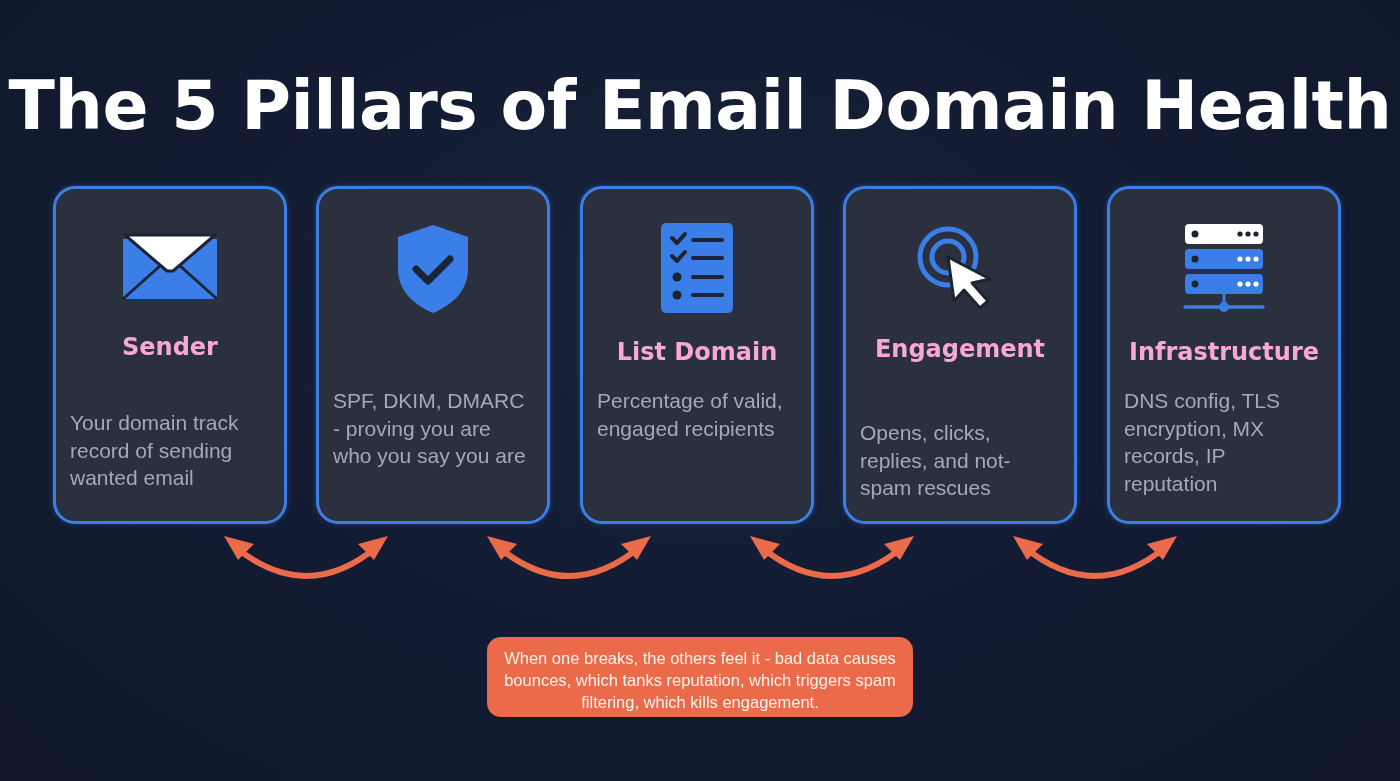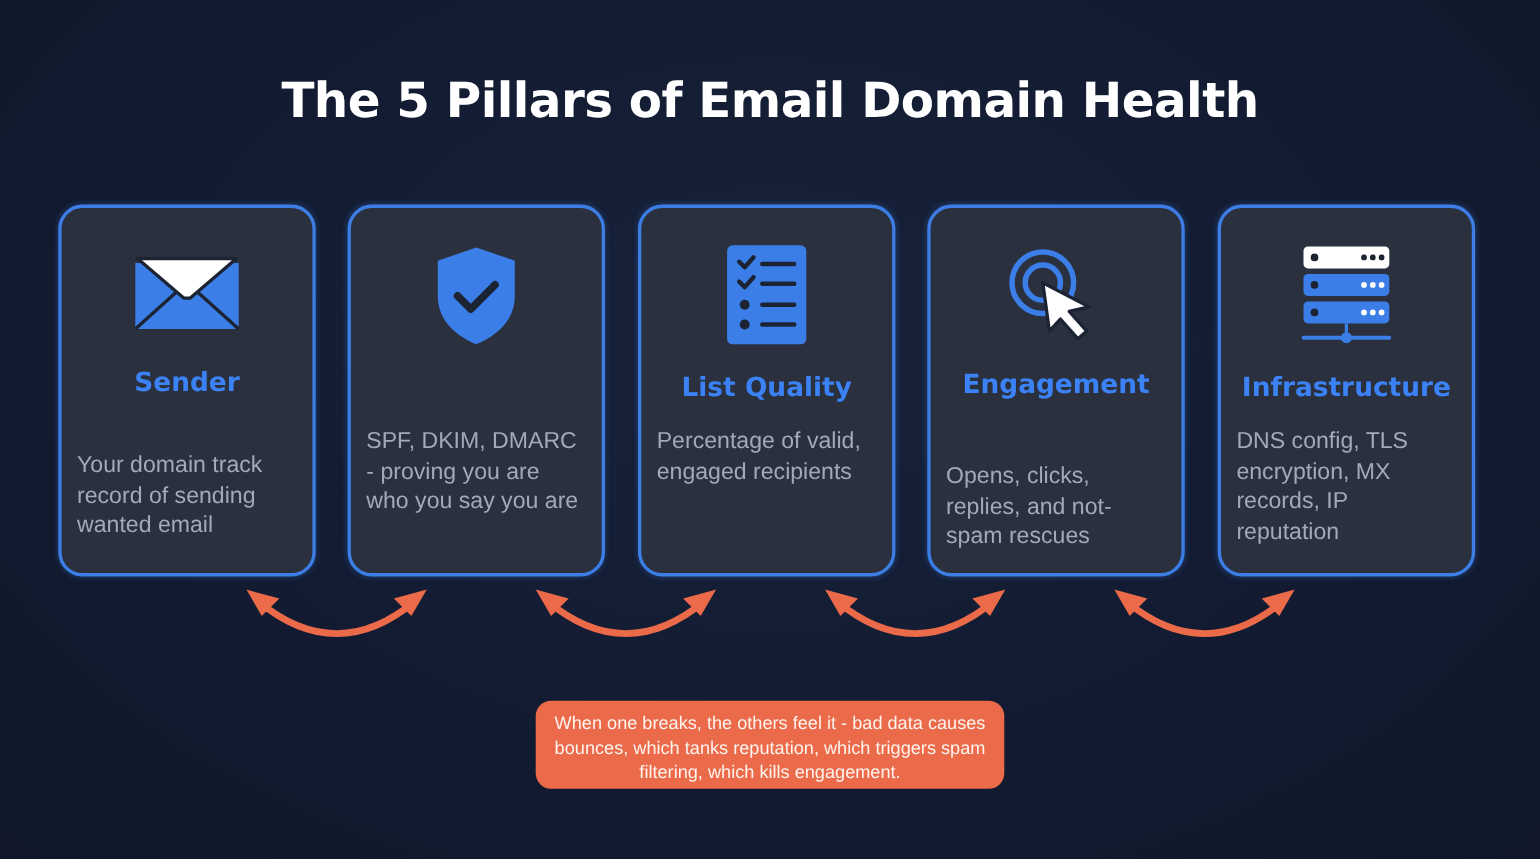--- a/index.html
+++ b/index.html
@@ -5,34 +5,34 @@
   html, body { margin:0; padding:0; }
   body {
     width:1400px; height:781px; overflow:hidden;
     background: radial-gradient(ellipse at 50% 40%, #17223a 0%, #121b31 55%, #0f1729 100%);
     font-family: "Liberation Sans", sans-serif;
     position:relative;
   }
   .title {
     position:absolute; left:0; top:66px; width:1400px; text-align:center;
     font-family: "DejaVu Sans", sans-serif; font-weight:bold;
-    font-size:44px; color:#ffffff; letter-spacing:-0.5px;
+    font-size:68px; color:#ffffff; letter-spacing:-0.5px;
   }
   .card {
     position:absolute; top:186px; width:234px; height:338px;
     box-sizing:border-box;
     border:3px solid #3d7ee6; border-radius:22px;
     background:#2a303d;
     box-shadow: 0 0 6px rgba(61,126,230,0.35);
   }
   .icon { position:absolute; left:0; width:100%; display:flex; justify-content:center; }
   .card-title {
     position:absolute; left:8px; right:8px; text-align:center;
     font-family:"DejaVu Sans", sans-serif; font-weight:bold;
-    color:#3b82f6; font-size:24px; line-height:32px;
+    color:#f9a8d4; font-size:24px; line-height:32px;
   }
   .card-desc {
     position:absolute; left:14px; right:14px; text-align:left;
     color:#a3a9b6; font-size:21px; line-height:27.5px;
   }
   .arrow { position:absolute; top:532px; width:172px; height:50px; }
   .note {
     position:absolute; left:487px; top:637px; width:426px; height:80px;
     background:#ea6a4a; border-radius:14px; box-sizing:border-box;
     padding:10px 12px; text-align:center; color:#fff3ee;
@@ -77,21 +77,21 @@
       <polyline points="12,34 17,39 25,30" stroke="#1c2333" stroke-width="4" fill="none" stroke-linecap="round" stroke-linejoin="round"></polyline>
       <circle cx="17" cy="55" r="4.5" fill="#1c2333"></circle>
       <circle cx="17" cy="73" r="4.5" fill="#1c2333"></circle>
       <line x1="33" y1="18" x2="62" y2="18" stroke="#1c2333" stroke-width="4" stroke-linecap="round"></line>
       <line x1="33" y1="36" x2="62" y2="36" stroke="#1c2333" stroke-width="4" stroke-linecap="round"></line>
       <line x1="33" y1="55" x2="62" y2="55" stroke="#1c2333" stroke-width="4" stroke-linecap="round"></line>
       <line x1="33" y1="73" x2="62" y2="73" stroke="#1c2333" stroke-width="4" stroke-linecap="round"></line>
     </svg>
   </div>
   <div class="card-title" style="top:147px">
-    <div>List Quality</div>
+    <div>List Domain</div>
   </div>
   <div class="card-desc" style="top:198px">Percentage of valid, engaged recipients</div>
 </div>
 
 <div class="card" style="left:843px">
   <div class="icon" style="top:36px">
     <svg width="84" height="86" viewBox="0 0 84 86" style="margin-left:-4px">
       <circle cx="32" cy="32" r="28" stroke="#3b7ee8" stroke-width="5" fill="none"></circle>
       <circle cx="32" cy="32" r="16" stroke="#3b7ee8" stroke-width="5" fill="none"></circle>
       <polygon points="32,32 74,54 56,58 72,76 64,83 48,65 38,76" fill="#ffffff" stroke="#1c2333" stroke-width="3" stroke-linejoin="round"></polygon>

